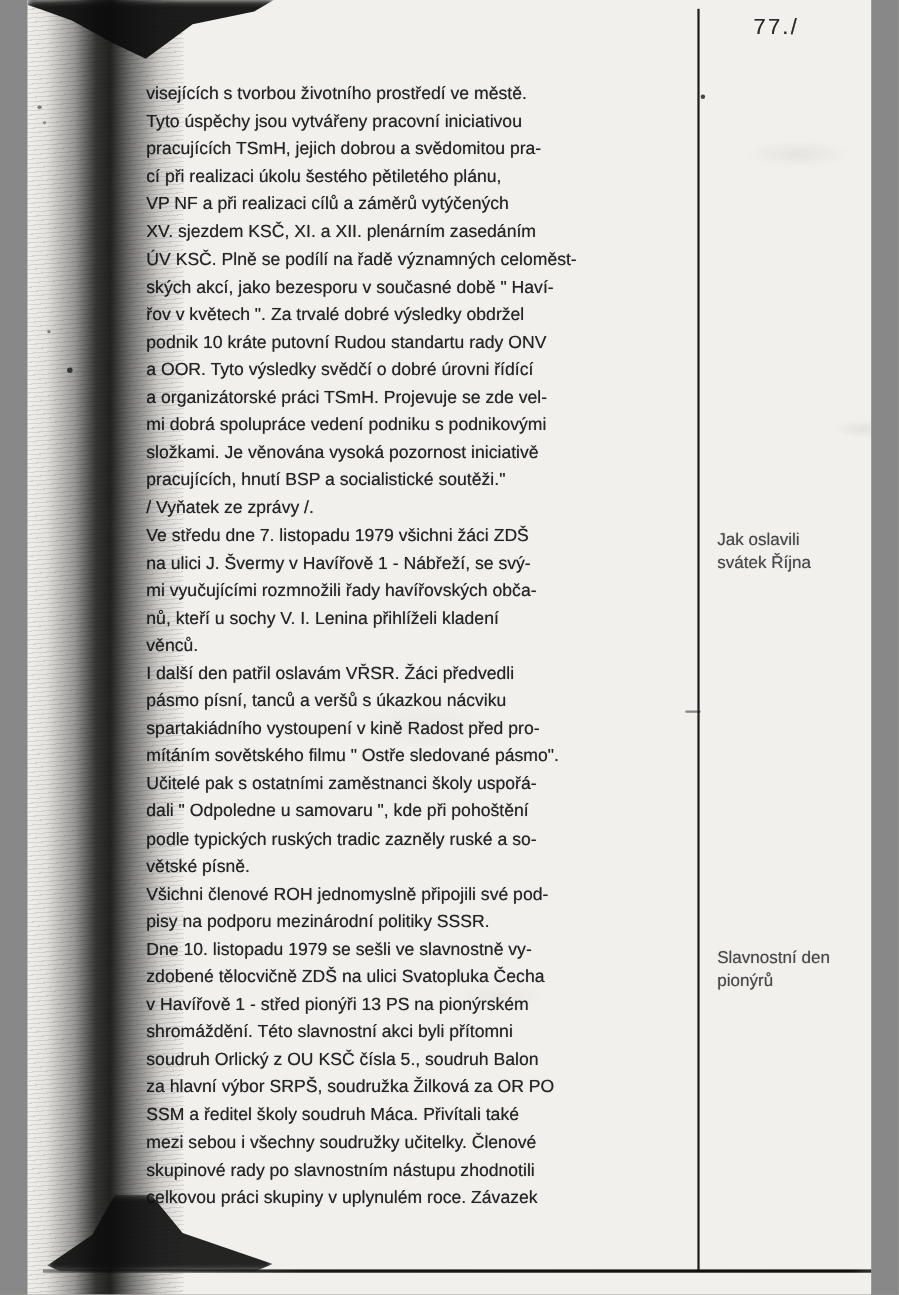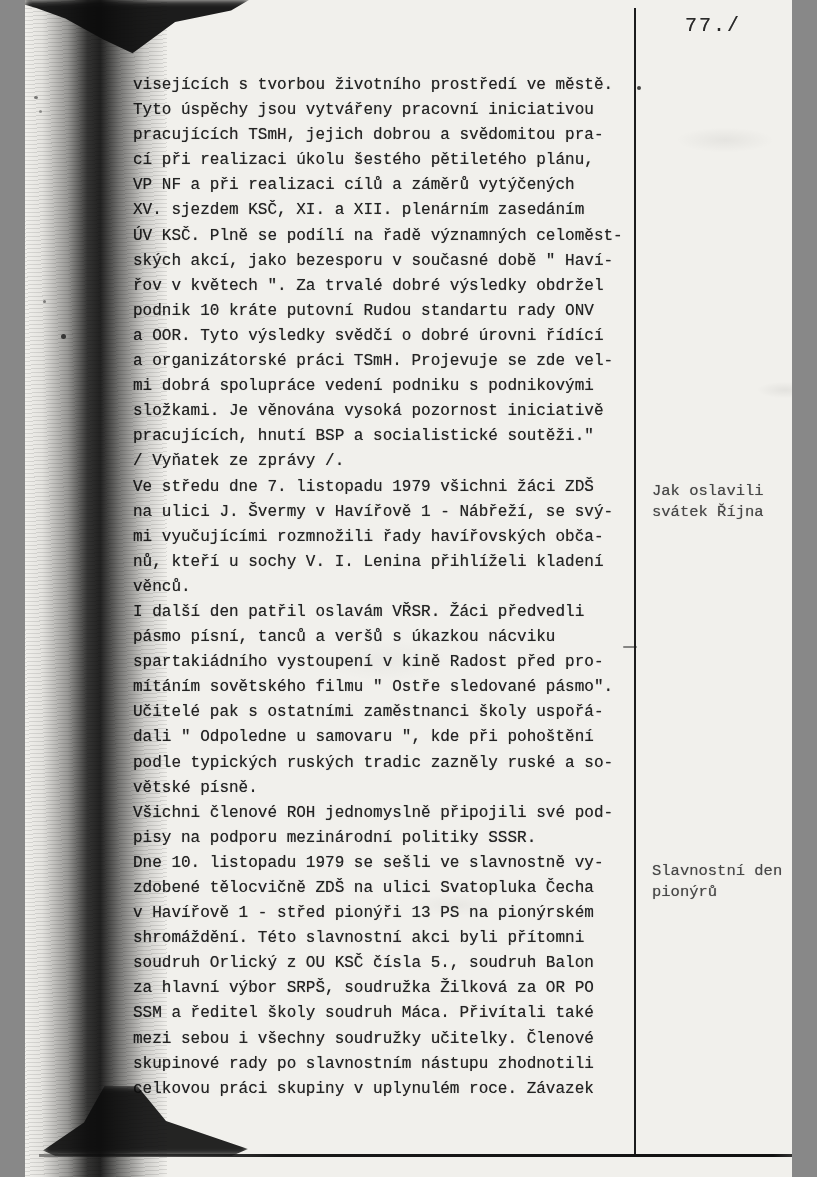--- a/index.html
+++ b/index.html
@@ -7,21 +7,21 @@
     position:relative;
     width:767px;height:1177px;
     margin:0 auto;
     background-color:#f1f0ec;
     background-image:
       radial-gradient(ellipse 70px 18px at 700px 140px, rgba(0,0,0,0.05), transparent 70%),
       radial-gradient(ellipse 40px 12px at 760px 390px, rgba(0,0,0,0.06), transparent 70%),
       radial-gradient(ellipse 60px 16px at 430px 905px, rgba(0,0,0,0.04), transparent 70%),
       radial-gradient(ellipse 90px 30px at 360px 660px, rgba(0,0,0,0.03), transparent 70%);
     overflow:hidden;
-    font-family:Liberation Mono, monospace;
+    font-family:Liberation Sans, sans-serif;
   }
   
   .text-column{
     position:absolute;left:108px;top:73px;width:510px;
     font-size:16px;line-height:25.1px;
     color:#242424;
     text-shadow:0 0 0.7px rgba(45,45,45,0.65);
     white-space:pre;
   }
   .text-column .line{height:25.1px;}

